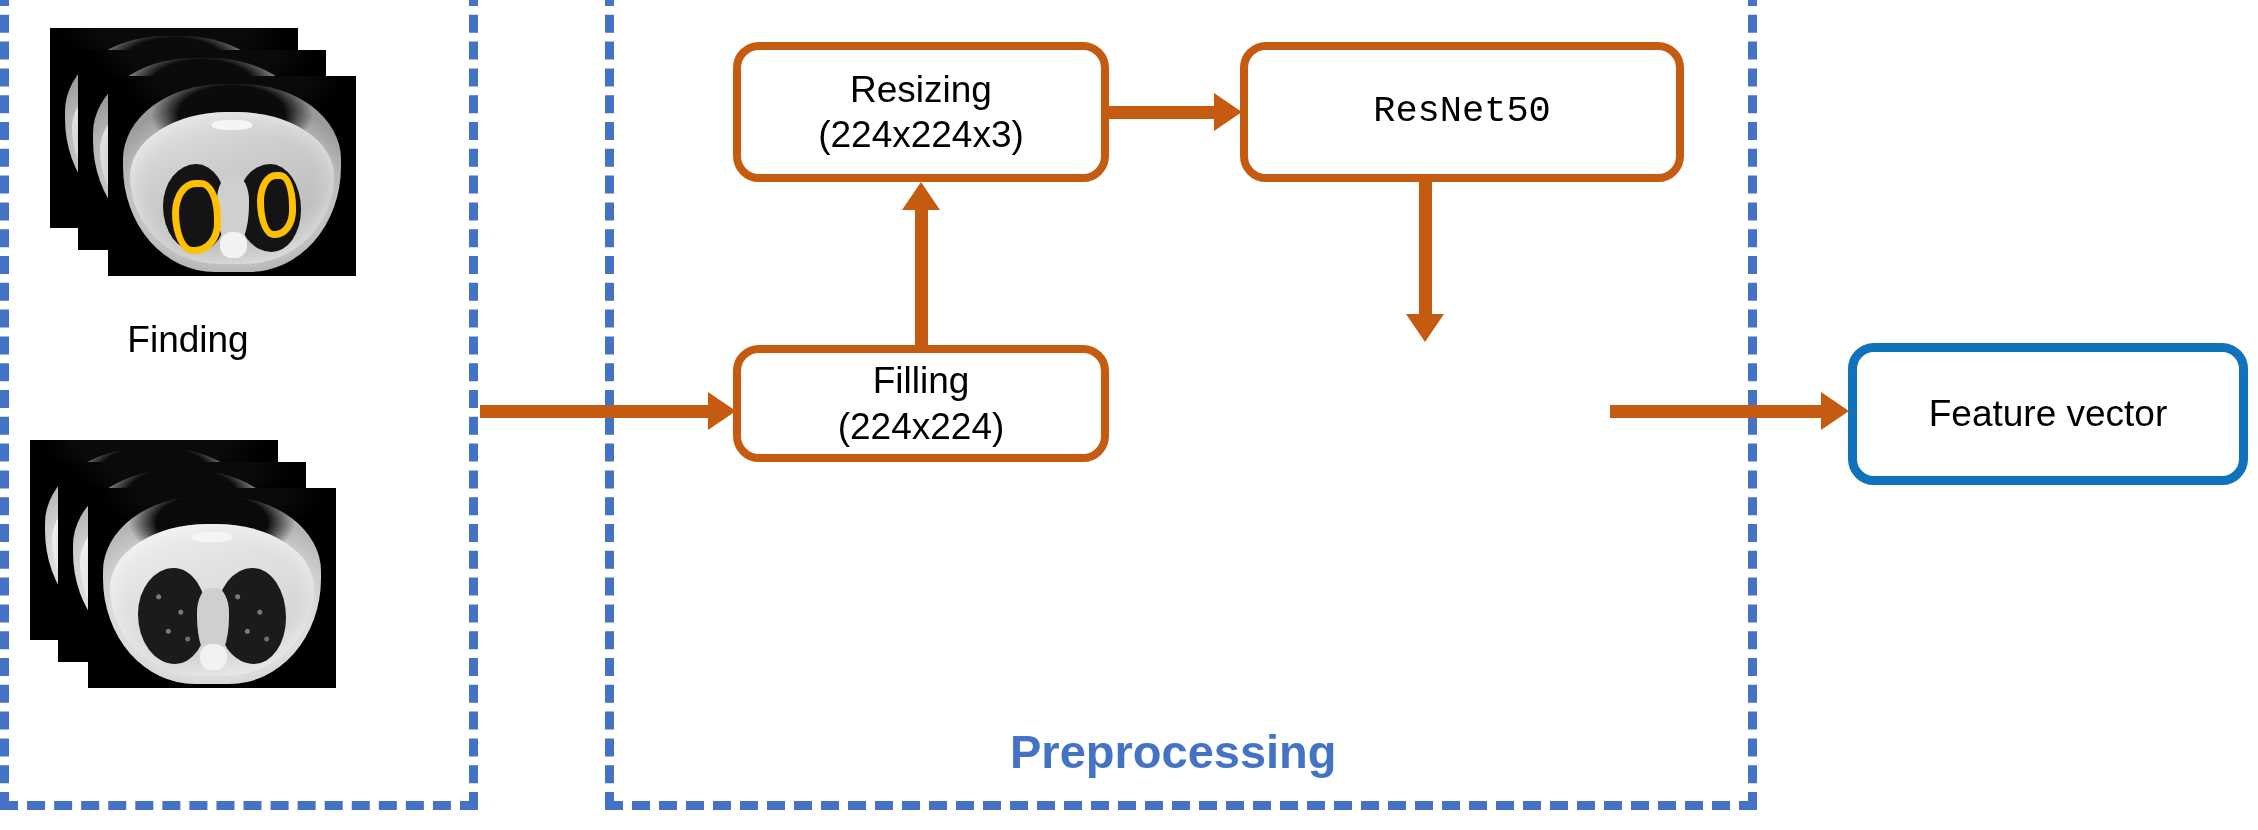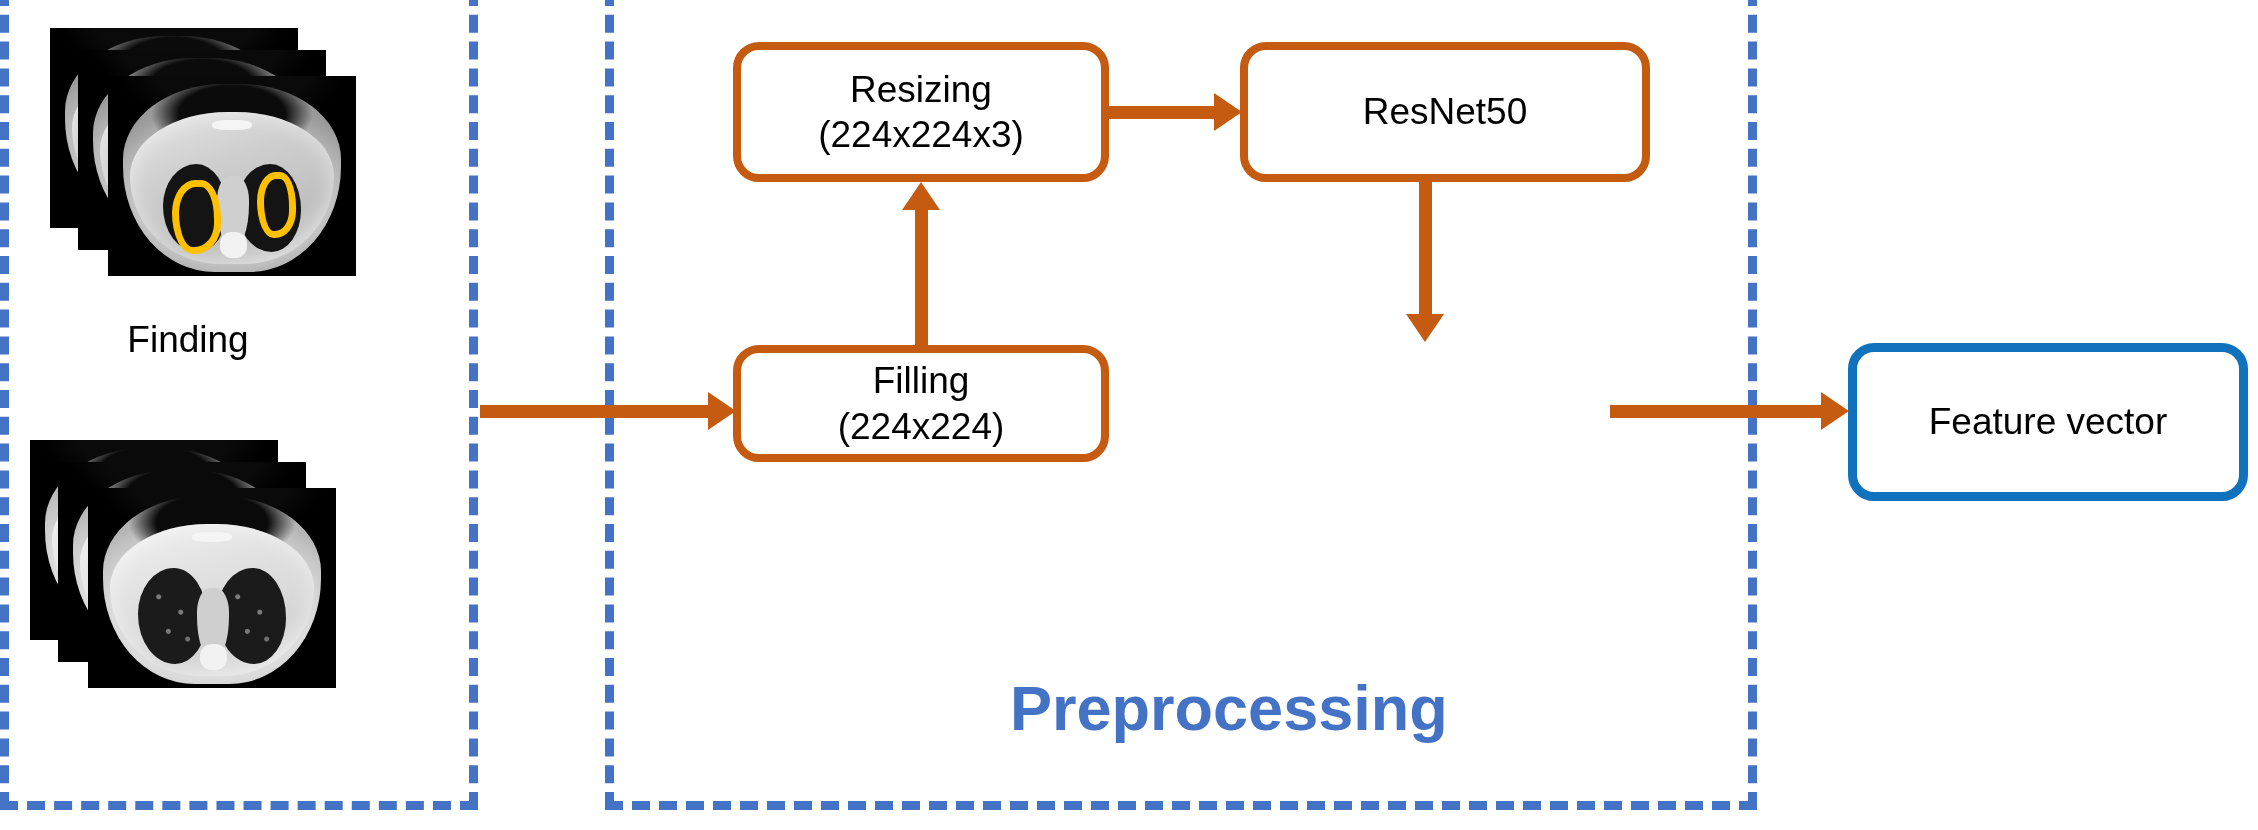--- a/index.html
+++ b/index.html
@@ -168,24 +168,24 @@
     background: #ffffff;
     color: #000000;
     font-size: 37px;
     line-height: 1.22;
     font-family: "Liberation Sans", sans-serif;
   }
   .proc-box.orange { border: 8px solid #C55A11; }
   .proc-box.blue   { border: 9px solid #1072BC; }
 
   #box-resizing  { left: 733px;  top: 42px;  width: 376px; height: 140px; }
-  #box-resnet50  { left: 1240px; top: 42px;  width: 410px; height: 140px; }
+  #box-resnet50  { left: 1240px; top: 42px;  width: 444px; height: 140px; font-family: Liberation Mono, monospace; }
   #box-filling   { left: 733px;  top: 345px; width: 376px; height: 117px; }
   #box-grouping  { left: 1240px; top: 340px; width: 370px; height: 140px; }
-  #box-feature   { left: 1848px; top: 343px; width: 400px; height: 158px; }
+  #box-feature   { left: 1848px; top: 343px; width: 400px; height: 142px; }
 
   
   .arrow { position: absolute; }
   .arrow .shaft { position: absolute; background: #C55A11; }
   .arrow .head  { position: absolute; width: 0; height: 0; }
 
   
   .arrow.right .shaft { height: 13px; top: 0; left: 0; }
   .arrow.right .head {
     border-top: 19px solid transparent;
@@ -229,23 +229,23 @@
   #arrow-filling-to-resizing .head  { top: 0px; }
 
   #arrow-resnet-to-grouping { left: 1419px; top: 182px; height: 160px; }
   #arrow-resnet-to-grouping .shaft { height: 134px; }
   #arrow-resnet-to-grouping .head  { top: 132px; }
 
   
   #preprocessing-label {
     position: absolute;
     left: 1010px;
-    top: 672px;
+    top: 724px;
     color: #4472C4;
-    font-size: 63px;
+    font-size: 47px;
     font-weight: bold;
     font-family: "Liberation Sans", sans-serif;
     white-space: nowrap;
   }
 </style>
 </head>
 <body>
 
 <div id="canvas">
 

